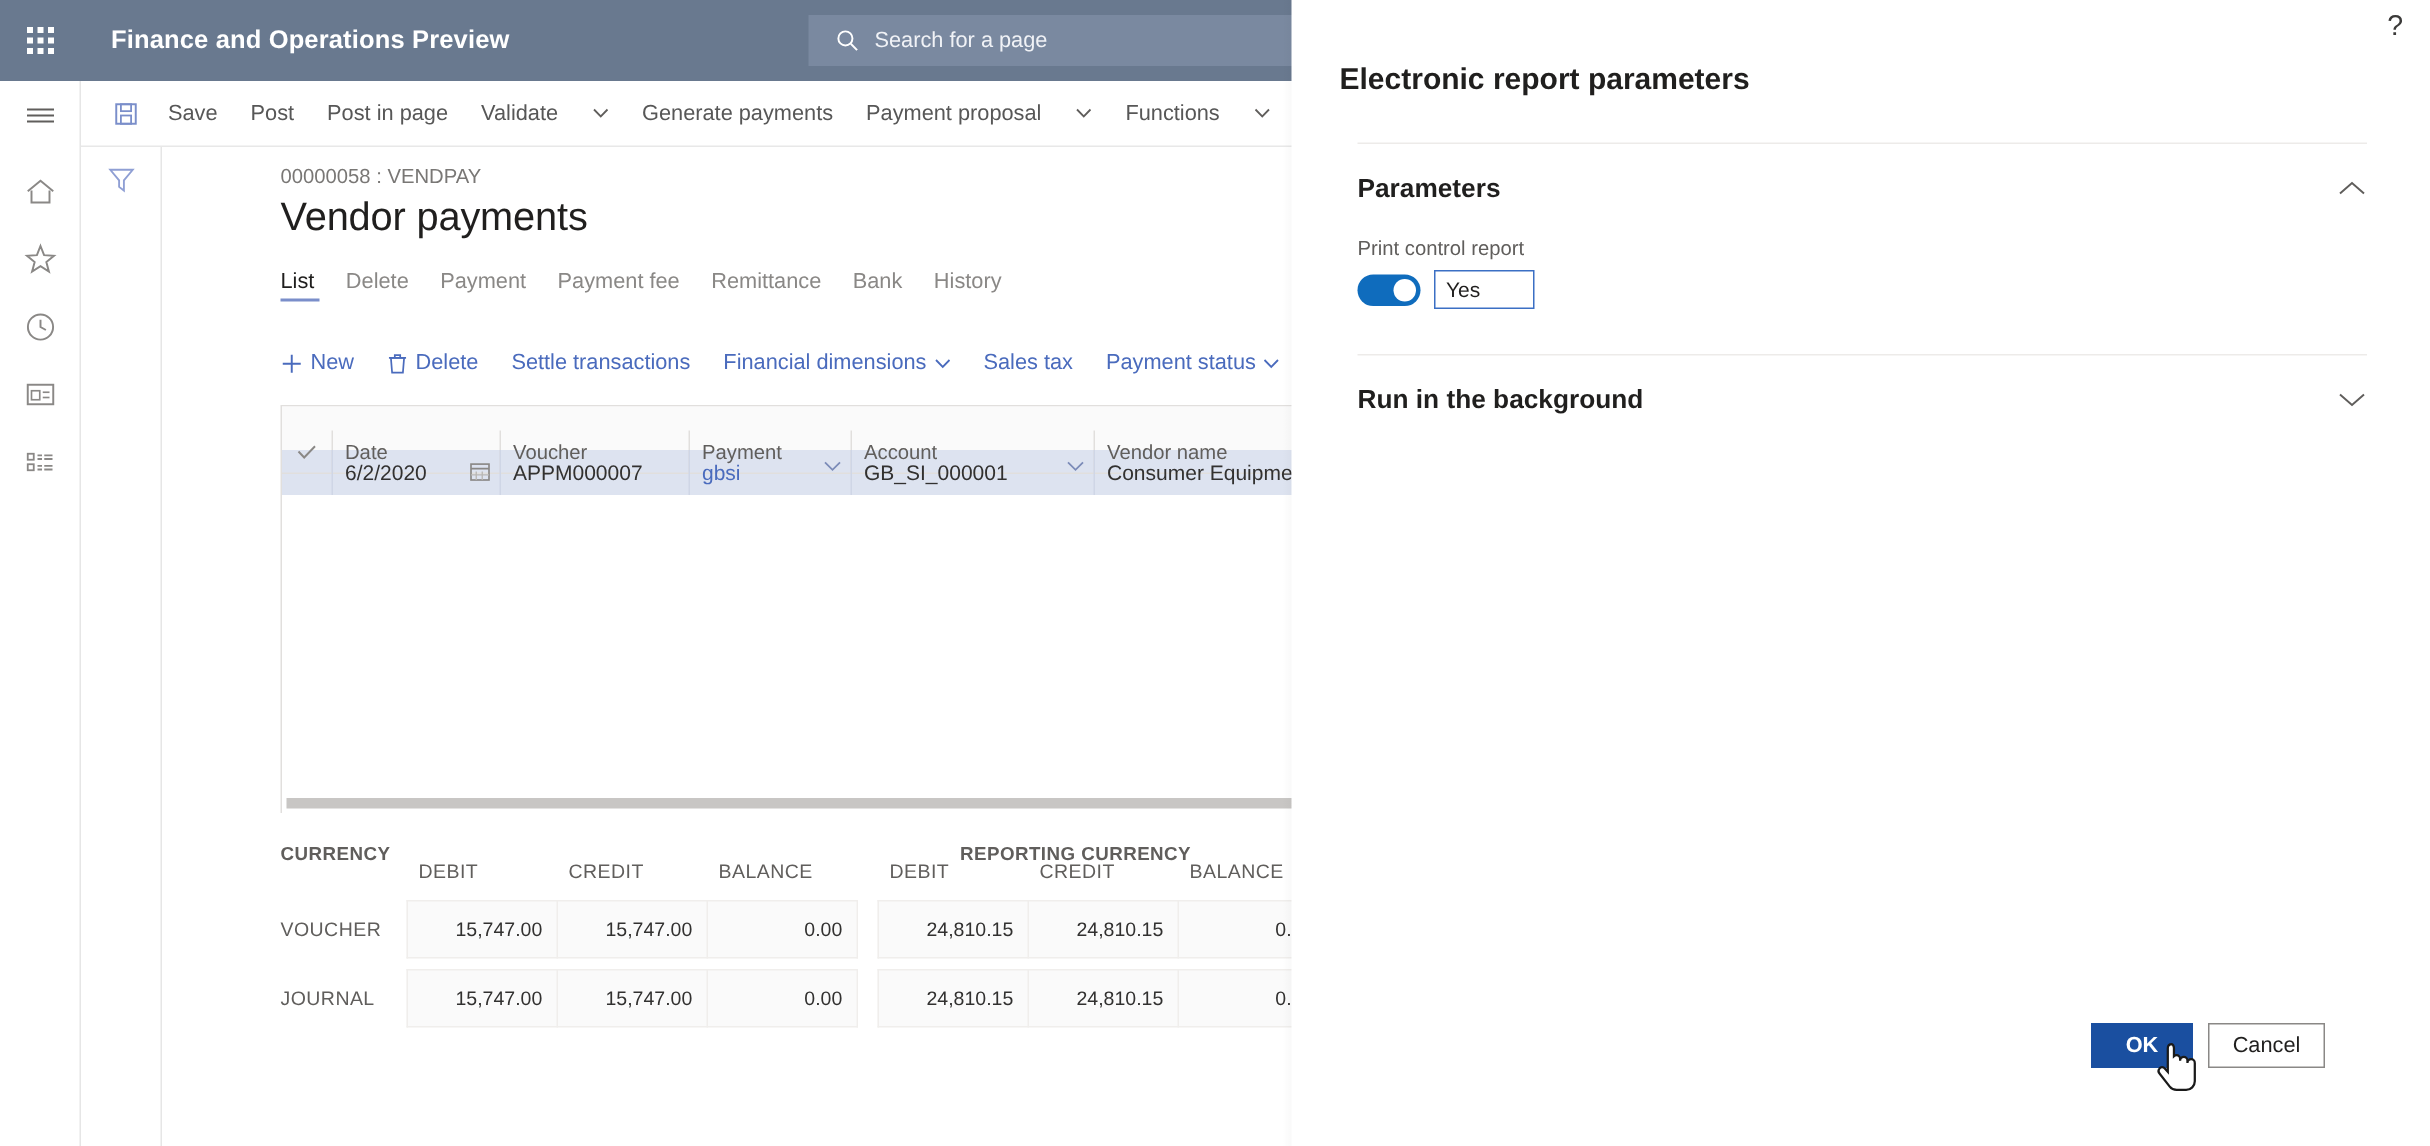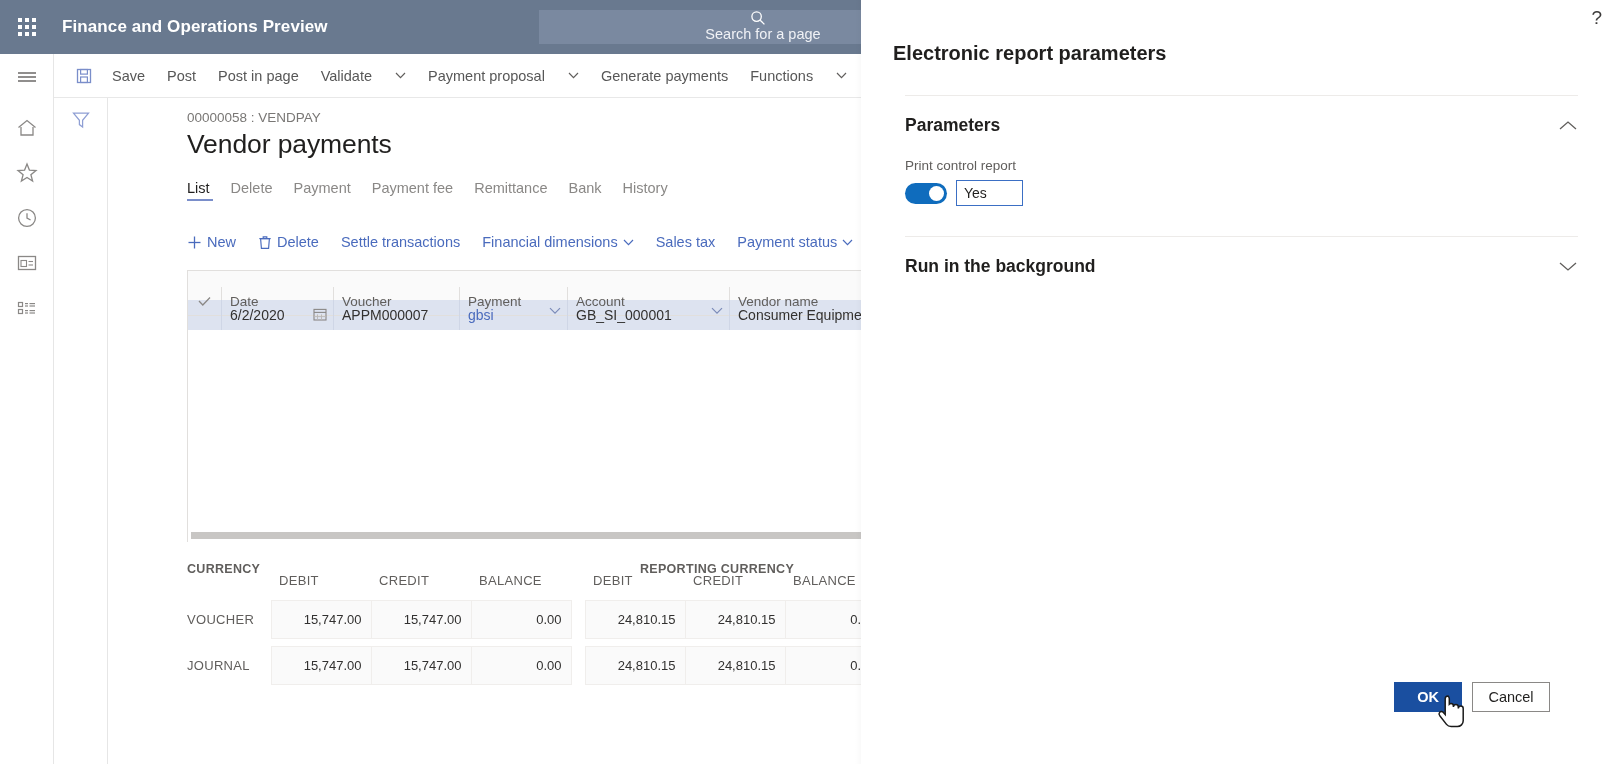--- a/index.html
+++ b/index.html
@@ -23,28 +23,27 @@
     cursor: pointer;
   }
   .waffle-grid {
     width: 18px; height: 18px;
     display: grid; grid-template-columns: repeat(3, 4px);
     grid-template-rows: repeat(3, 4px); gap: 3px;
   }
   .waffle-grid i { background: #ffffff; display: block; width: 4px; height: 4px; }
   .app-title {
     color: #ffffff; font-size: 17px; font-weight: bold;
-    margin-left: 8px; letter-spacing: .1px; white-space: nowrap;
+    margin-left: 20px; letter-spacing: .1px; white-space: nowrap;
   }
   .searchbox {
     position: absolute; left: 539px; top: 10px; width: 430px; height: 34px;
     background: #7a89a0;
     display: flex; align-items: center; padding-left: 18px;
     cursor: text;
-    flex-direction: column;
   }
   .search-ico { margin-right: 10px; display: block; }
   .search-ph { color: #f0f2f6; font-size: 14.5px; white-space: nowrap; }
 
   
   .rail {
     position: absolute; left: 0; top: 54px; width: 54px; height: 710px;
     background: #ffffff; border-right: 1px solid #e6e6e6;
   }
   .rail-btn {
@@ -324,27 +323,27 @@
     <div class="tb-item">
       <span>Post in page</span>
     </div>
     <div class="tb-item">
       <span>Validate</span>
       <svg class="chev-sm" width="11" height="7" viewBox="0 0 11 7">
         <path d="M1 1 L5.5 5.6 L10 1" fill="none" stroke="#605e5c" stroke-width="1.2"></path>
       </svg>
     </div>
     <div class="tb-item">
+      <span>Generate payments</span>
+    </div>
+    <div class="tb-item">
       <span>Payment proposal</span>
       <svg class="chev-sm" width="11" height="7" viewBox="0 0 11 7">
         <path d="M1 1 L5.5 5.6 L10 1" fill="none" stroke="#605e5c" stroke-width="1.2"></path>
       </svg>
-    </div>
-    <div class="tb-item">
-      <span>Generate payments</span>
     </div>
     <div class="tb-item">
       <span>Functions</span>
       <svg class="chev-sm" width="11" height="7" viewBox="0 0 11 7">
         <path d="M1 1 L5.5 5.6 L10 1" fill="none" stroke="#605e5c" stroke-width="1.2"></path>
       </svg>
     </div>
     <div class="tb-item">
       <span>Inquiries</span>
       <svg class="chev-sm" width="11" height="7" viewBox="0 0 11 7">

